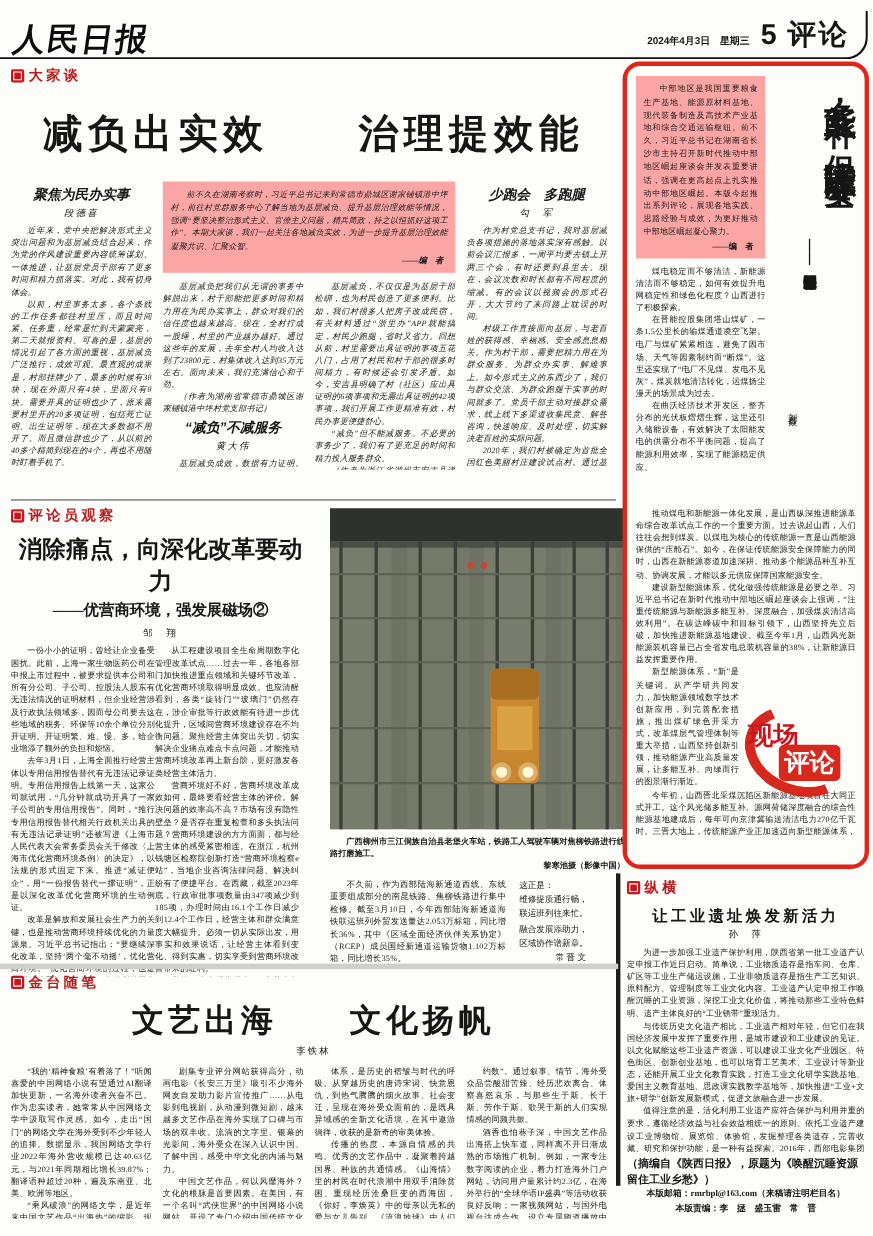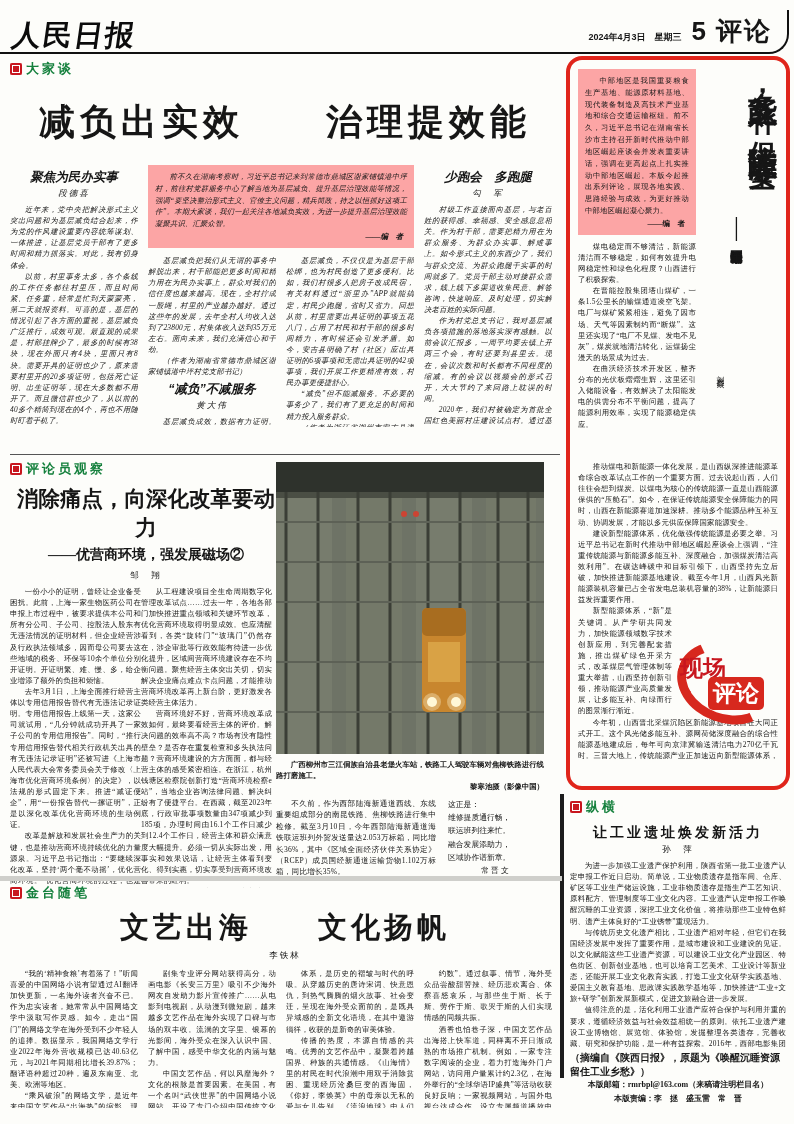--- a/index.html
+++ b/index.html
@@ -9,21 +9,21 @@
   .head-rule{position:absolute;left:0;top:10px;right:5px;height:42px;
              border-bottom:2px solid #111;border-right:2px solid #111;border-bottom-right-radius:20px;}
   .logo{position:absolute;left:12px;top:16px;font-family:"DejaVu Serif",serif;font-weight:bold;
         font-size:29px;letter-spacing:2px;transform:skewX(-8deg);color:#0c0c0c;}
   .head-right{position:absolute;right:22px;top:14px;display:flex;align-items:baseline;gap:10px;}
   .head-date{font-size:9px;font-weight:bold;font-family:"Liberation Sans",sans-serif;}
   .head-page{font-size:26px;font-weight:bold;font-family:"Liberation Sans",sans-serif;}
   .head-sec{font-size:26px;font-weight:bold;font-family:"Liberation Sans",sans-serif;letter-spacing:2px;}
   
   .sec-label{display:flex;align-items:center;gap:4px;font-family:"Liberation Sans",sans-serif;
-             font-weight:bold;font-size:13px;color:#15803d;letter-spacing:3px;}
+             font-weight:bold;font-size:13px;color:#b91c1c;letter-spacing:3px;}
   .logo-sq{display:inline-block;width:12px;height:12px;background:#c8161e;border-radius:2px;
            box-shadow:inset 0 0 0 2px #c8161e, inset 0 0 0 3px #fff;}
   .p{margin:0;font-size:7.4px;line-height:1.5;text-align:justify;text-indent:2em;letter-spacing:.2px;}
   .subhead{font-family:"Liberation Sans",sans-serif;font-weight:bold;font-size:12.5px;
            text-align:center;margin:4px 0 2px;}
   .author{font-size:8.5px;text-align:center;letter-spacing:2px;margin:0 0 4px;}
   .note-box{background:#fca5a5;padding:6px 7px;}
   .note-box .p{font-size:7.3px;line-height:1.62;}
   .note-sign{font-size:7.5px;text-align:right;margin:2px 4px 0 0;font-weight:bold;}
   .col{overflow:hidden;}
@@ -37,21 +37,21 @@
   .mid-cols{display:flex;gap:10px;height:172px;margin-top:7px;}
   .mid-cols .col{width:128px;}
   
   #guancha{position:absolute;left:10px;top:460px;width:272px;height:412px;}
   .gc-head{font-family:"Liberation Sans",sans-serif;font-weight:bold;font-size:21.5px;
            text-align:center;margin:6px 0 4px;}
   .gc-sub{font-size:14px;font-weight:bold;text-align:center;margin:0 0 6px;}
   .gc-cols{display:flex;height:302px;margin-top:4px;}
   .gc-cols .col{width:131px;}
   
-  #photoblock{position:absolute;left:276px;top:462px;width:268px;height:410px;}
+  #photoblock{position:absolute;left:300px;top:462px;width:268px;height:410px;}
   .caption{font-size:7.4px;line-height:1.55;text-align:justify;text-indent:2em;font-weight:bold;margin:5px 0 0;}
   .credit{font-size:7.4px;text-align:right;font-weight:bold;margin:0;}
   .pb-row{display:flex;gap:12px;margin-top:6px;}
   .pb-news{flex:1;overflow:hidden;height:92px;}
   .pb-news .p{font-size:7.6px;}
   .poem{width:96px;font-size:7.8px;line-height:1.7;}
   .poem div{margin:0;}
   .poem-sign{text-align:center;letter-spacing:2px;margin-top:2px;}
   
   #hlbox{position:absolute;left:566px;top:56px;width:224px;height:734px;box-sizing:border-box;
@@ -138,22 +138,22 @@
           <div class="col">
             <p class="p">基层减负，不仅仅是为基层干部松绑，也为村民创造了更多便利。比如，我们村很多人把房子改成民宿，有关材料通过“浙里办”APP就能搞定，村民少跑腿，省时又省力。回想从前，村里需要出具证明的事项五花八门，占用了村民和村干部的很多时间精力，有时候还会引发矛盾。如今，安吉县明确了村（社区）应出具证明的6项事项和无需出具证明的42项事项，我们开展工作更精准有效，村民办事更便捷舒心。</p>
             <p class="p">“减负”但不能减服务。不必要的事务少了，我们有了更充足的时间和精力投入服务群众。</p>
             <p class="p">（作者为浙江省湖州市安吉县递铺街道鲁家村村干部）</p>
           </div>
         </div>
       </div>
       <div class="col">
         <div class="subhead">少跑会　多跑腿</div>
         <div class="author">勾　军</div>
+        <p class="p">作为村党总支书记，我对基层减负各项措施的落地落实深有感触。以前会议汇报多，一周平均要去镇上开两三个会，有时还要到县里去。现在，会议次数和时长都有不同程度的缩减。有的会议以视频会的形式召开，大大节约了来回路上耽误的时间。</p>
         <p class="p">村级工作直接面向基层，与老百姓的获得感、幸福感、安全感息息相关。作为村干部，需要把精力用在为群众服务、为群众办实事、解难事上。如今形式主义的东西少了，我们与群众交流、为群众跑腿干实事的时间就多了。党员干部主动对接群众需求，线上线下多渠道收集民意、解答咨询，快速响应、及时处理，切实解决老百姓的实际问题。</p>
-        <p class="p">作为村党总支书记，我对基层减负各项措施的落地落实深有感触。以前会议汇报多，一周平均要去镇上开两三个会，有时还要到县里去。现在，会议次数和时长都有不同程度的缩减。有的会议以视频会的形式召开，大大节约了来回路上耽误的时间。</p>
         <p class="p">2020年，我们村被确定为首批全国红色美丽村庄建设试点村。通过基层减负，村干部干事创业动力有了很大提升，建设和美乡村更加充满精气神。</p>
 
       </div>
     </div>
   </section>
 
   <div class="hrule1"></div>
 
   <section id="guancha">
     <div class="sec-label">

